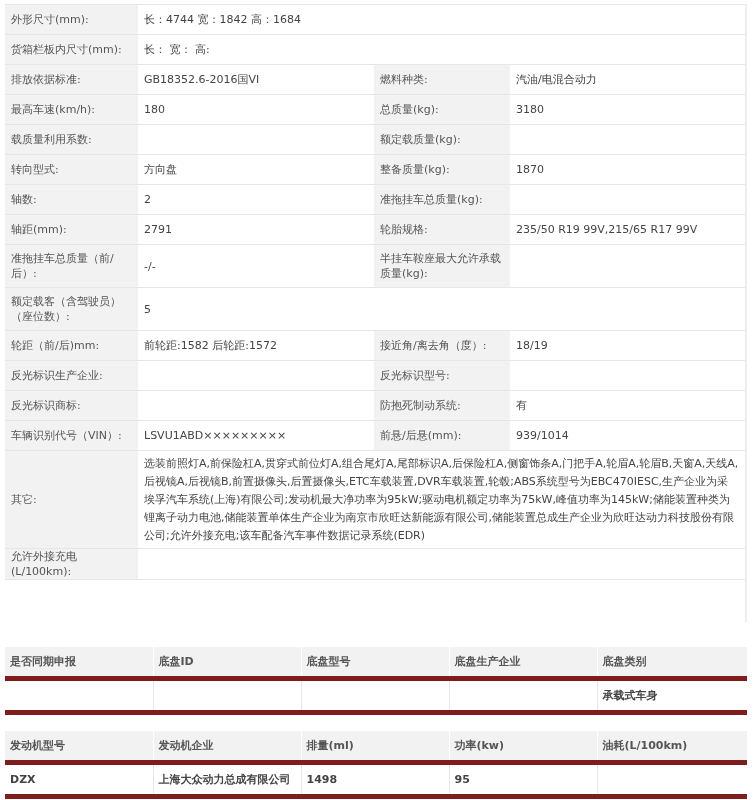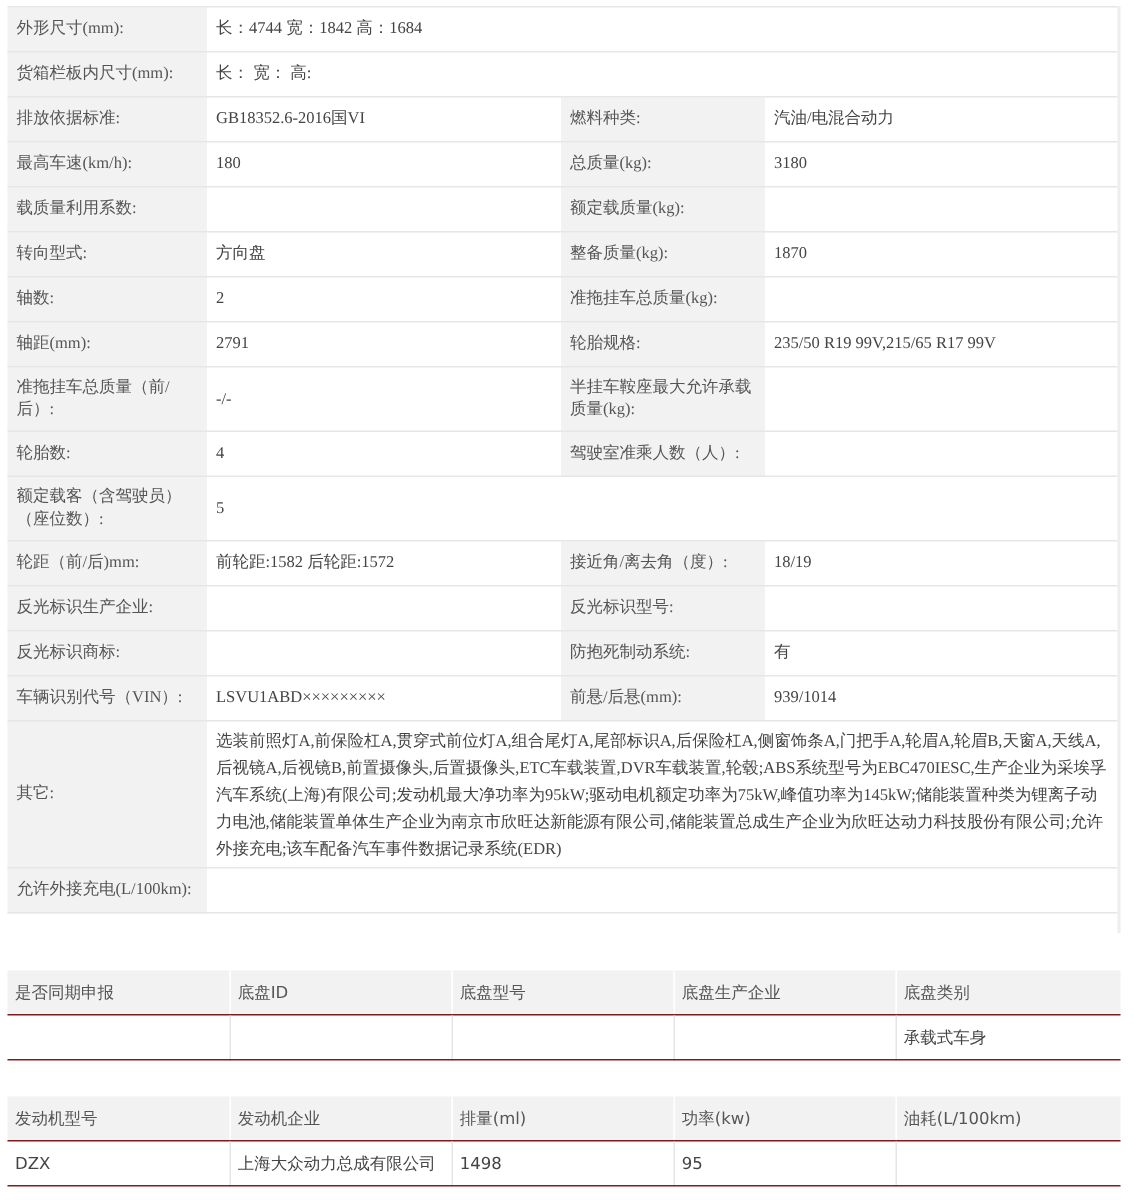--- a/index.html
+++ b/index.html
@@ -1,27 +1,27 @@
 <!DOCTYPE html>
 <html><head>
 <meta charset="utf-8">
 <style>
   html, body { margin: 0; padding: 0; background: #ffffff; }
   body { width: 756px; height: 800px; overflow: hidden; position: relative;
          font-family: "DejaVu Sans", "Liberation Sans", sans-serif; font-size: 11px; color: #333333; }
-  .spec { position: absolute; left: 5px; top: 4px; width: 740px; border-collapse: collapse; table-layout: fixed; font-family: Liberation Serif, serif; }
+  .spec { position: absolute; left: 5px; top: 4px; width: 740px; border-collapse: collapse; table-layout: fixed; }
   .spec td { border-top: 1px solid #e6e6e6; border-bottom: 1px solid #e6e6e6; padding: 0 6px; height: 29px; vertical-align: middle; line-height: 15px; }
   .spec td.lbl { background: #f2f2f2; color: #555555; }
   .spec td.val { background: #ffffff; color: #444444; }
   .spec tr.two td { height: 42px; }
   .spec tr.other td { height: 93px; }
   .spec td.other-val { line-height: 18px; padding-top: 2px; padding-bottom: 2px; }
   .edge { position: absolute; left: 745px; top: 4px; width: 2px; height: 618px; background: #eeeeee; }
   .grid { position: absolute; left: 5px; width: 742px; border-collapse: collapse; table-layout: fixed; }
-  .grid td { border-bottom: 1px solid #7f1d1d; border-right: 1px solid #e6e6e6; padding: 0 5px; height: 29px; vertical-align: middle; color: #444444; }
+  .grid td { border-bottom: 5px solid #7f1d1d; border-right: 1px solid #e6e6e6; padding: 0 5px; height: 29px; vertical-align: middle; color: #444444; font-weight: bold; }
   .grid td:last-child { border-right: none; margin-top: 13px; }
   .grid tr.hdr td { background: #f2f2f2; color: #555555; border-right-color: #ffffff; }
   #chassis { top: 647px; }
   #engine { top: 731px; }
 </style>
 </head>
 <body>
 
 <table class="spec">
   <colgroup>
@@ -72,26 +72,20 @@
     <tr>
         <td class="lbl">轴距(mm):</td>
         <td class="val">2791</td>
         <td class="lbl">轮胎规格:</td>
         <td class="val">235/50 R19 99V,215/65 R17 99V</td>
       </tr>
     <tr class="two">
         <td class="lbl">准拖挂车总质量（前/后）:</td>
         <td class="val">-/-</td>
         <td class="lbl">半挂车鞍座最大允许承载质量(kg):</td>
-        <td class="val"></td>
-      </tr>
-    <tr>
-        <td class="lbl">轮胎数:</td>
-        <td class="val">4</td>
-        <td class="lbl">驾驶室准乘人数（人）:</td>
         <td class="val"></td>
       </tr>
     <tr class="two">
         <td class="lbl">额定载客（含驾驶员）（座位数）:</td>
         <td class="val" colspan="3">5</td>
       </tr>
     <tr>
         <td class="lbl">轮距（前/后)mm:</td>
         <td class="val">前轮距:1582 后轮距:1572</td>
         <td class="lbl">接近角/离去角（度）:</td>

